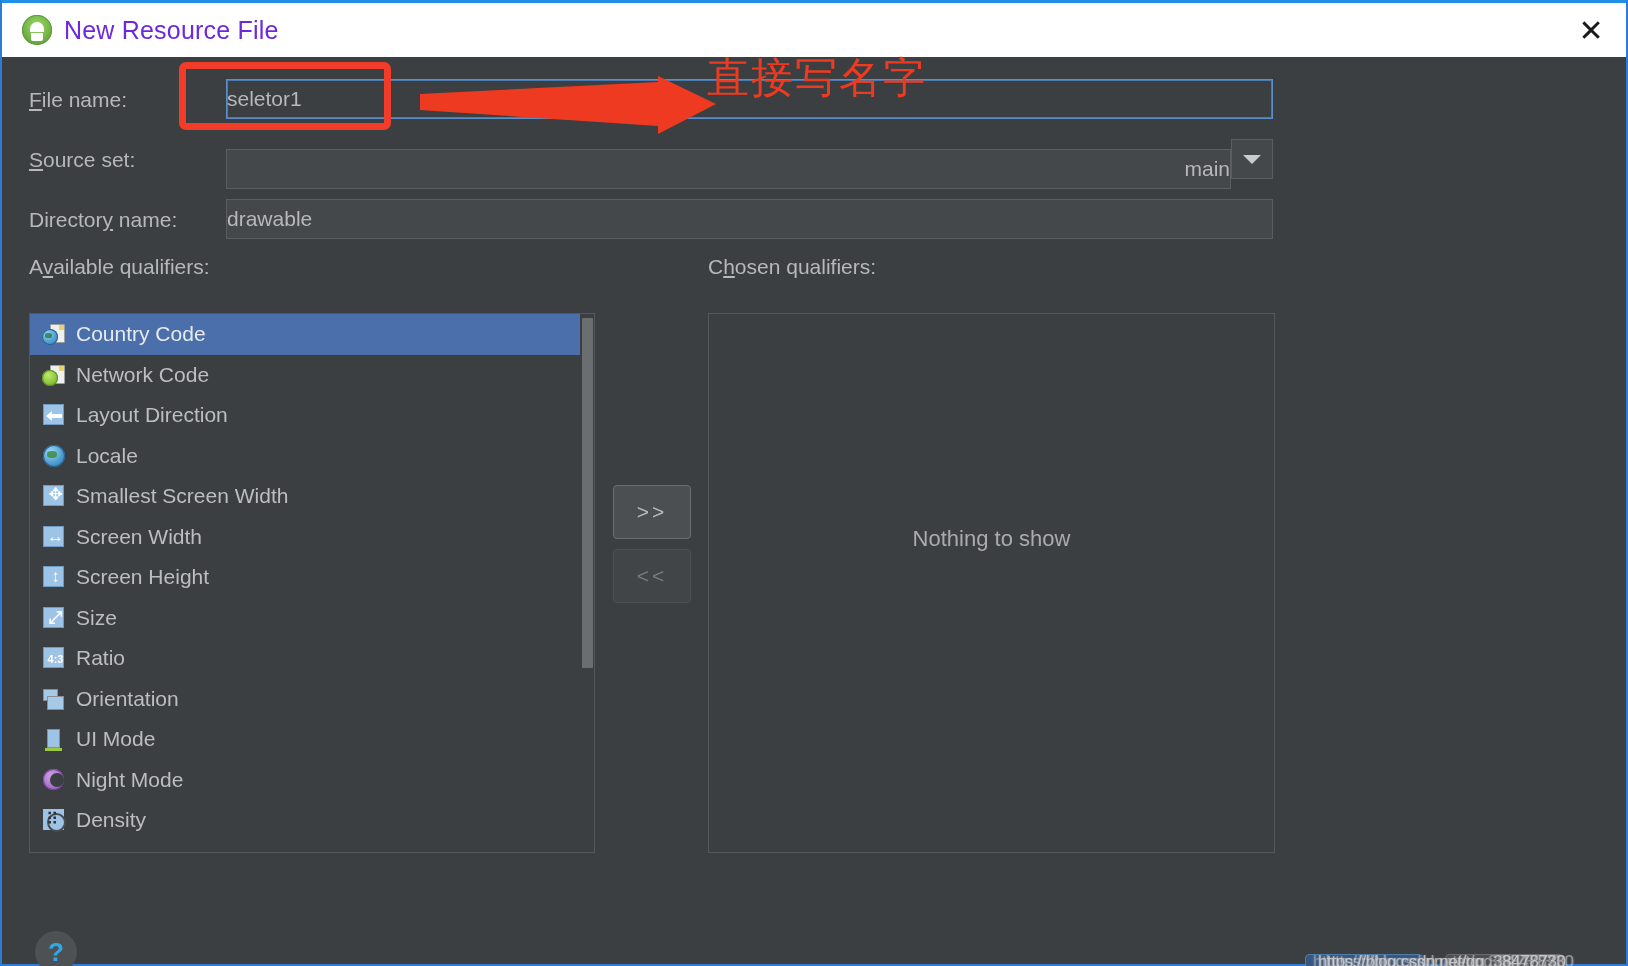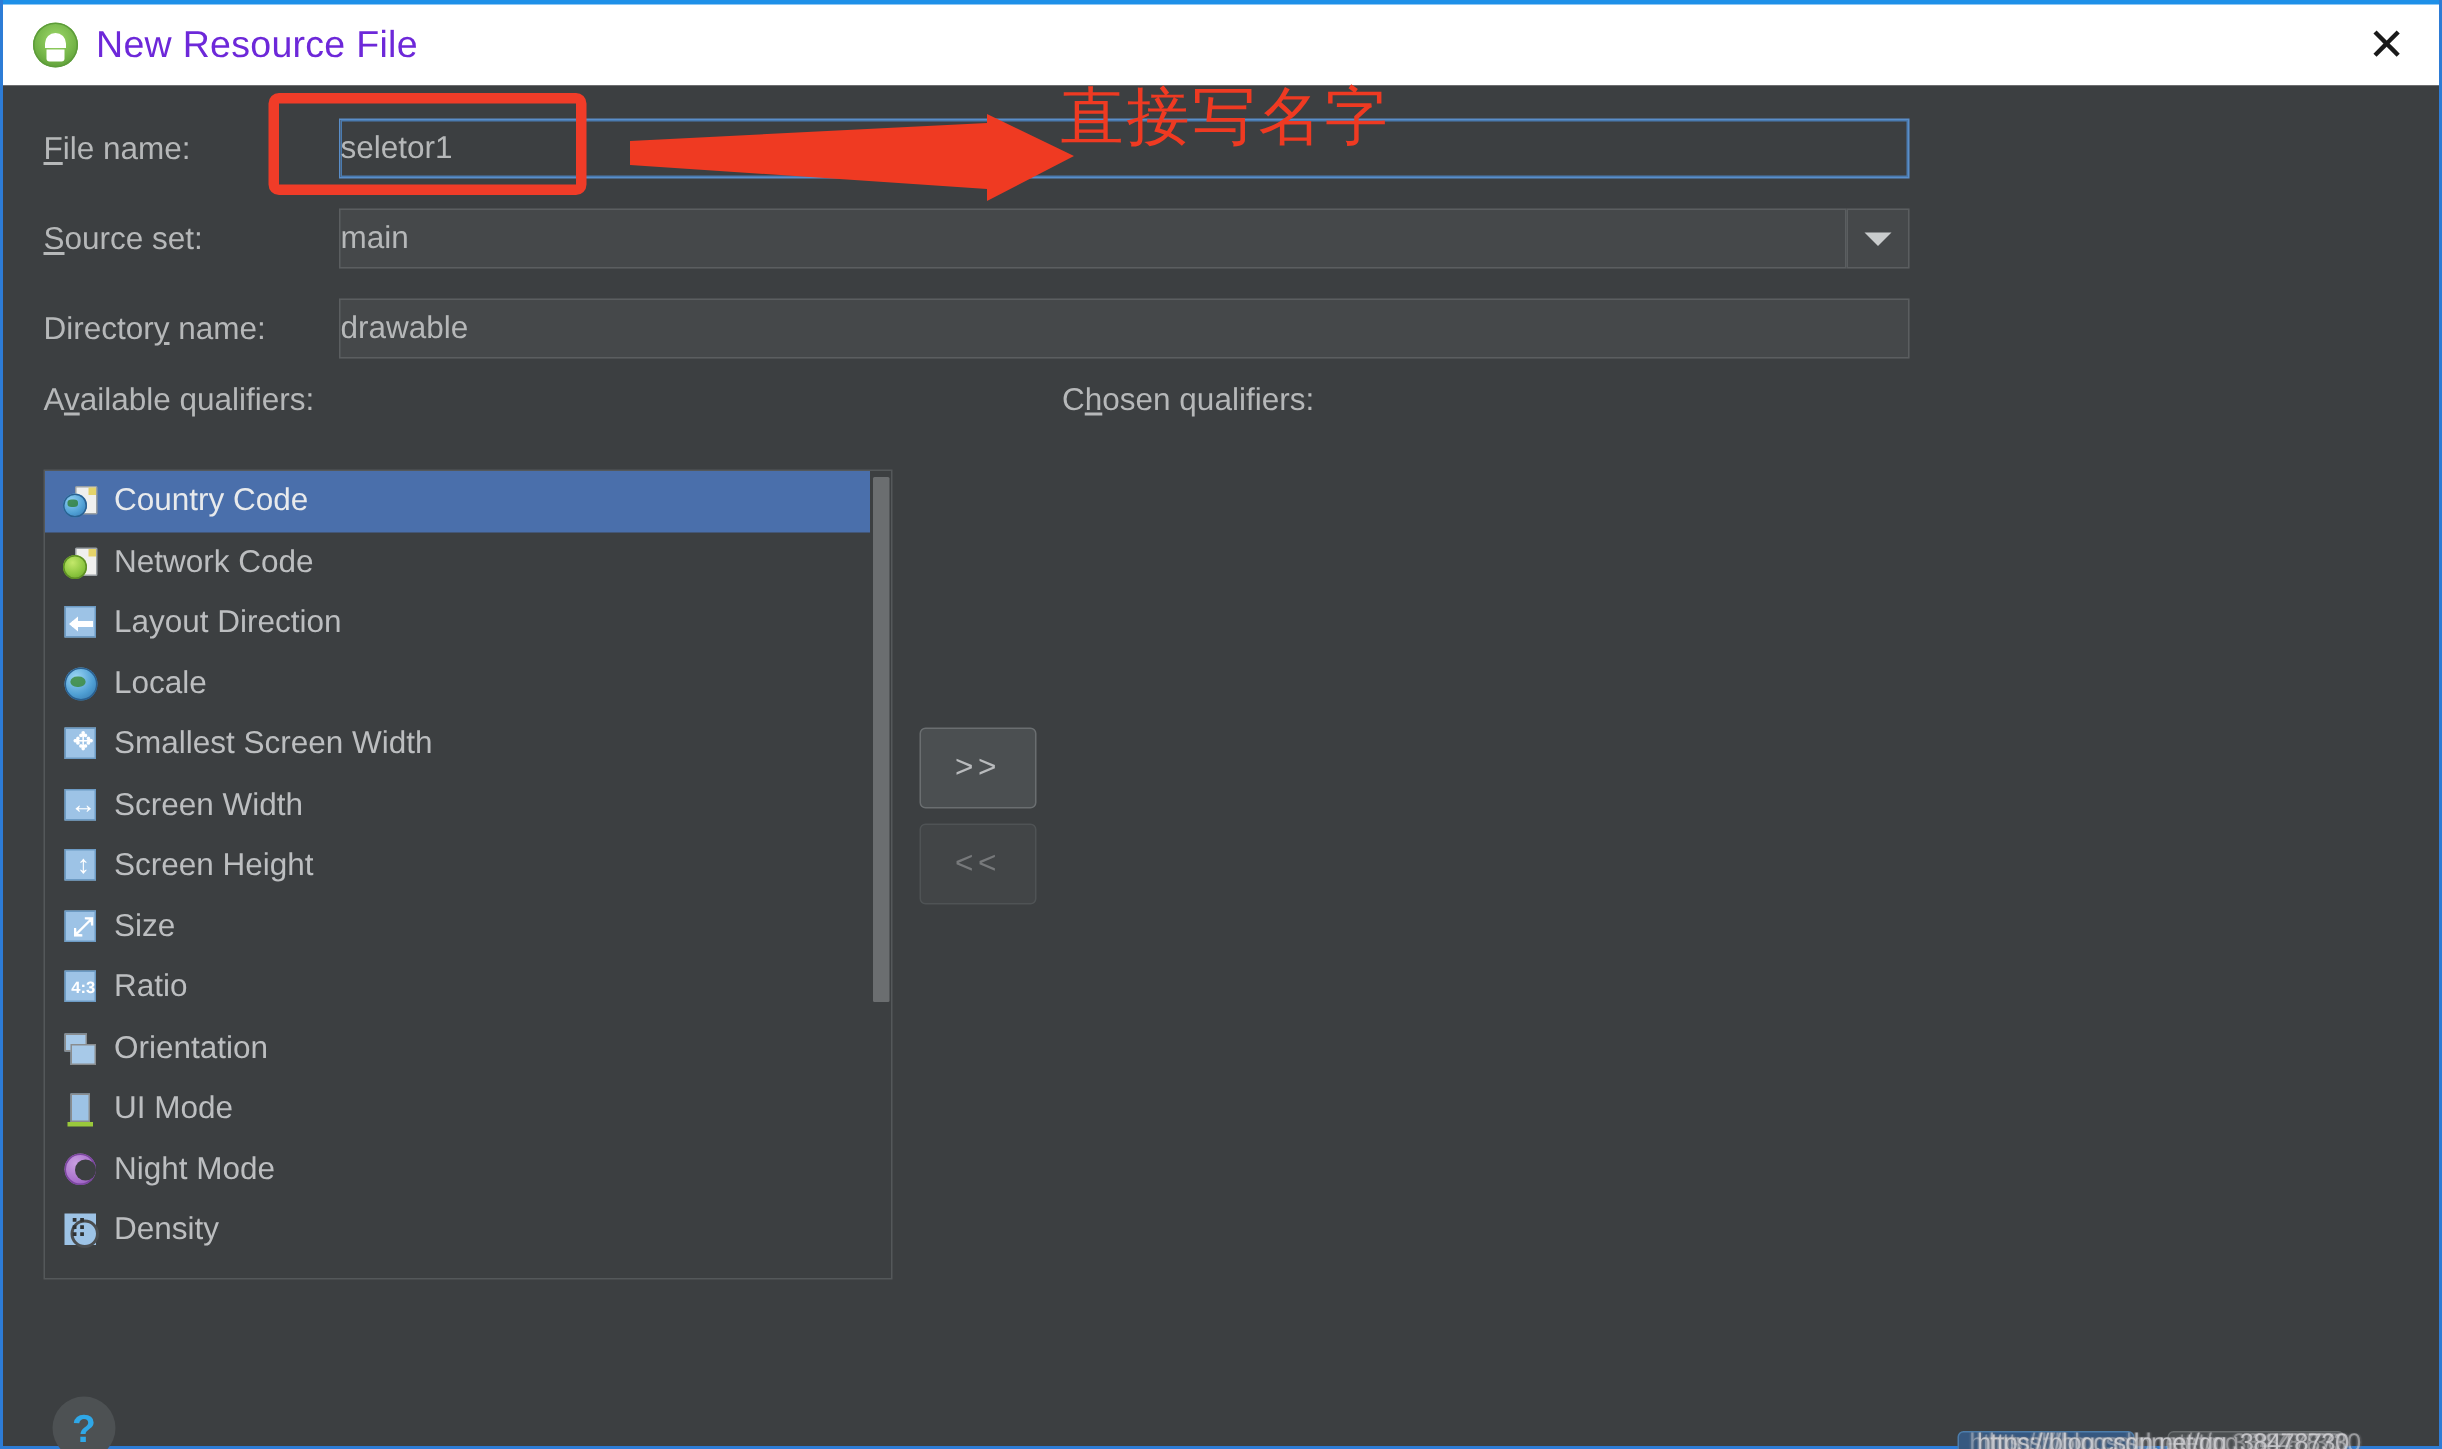--- a/index.html
+++ b/index.html
@@ -392,21 +392,21 @@
 
     <div class="form-row" style="top:22px;">
       <div class="form-label"><span class="mn">F</span>ile name:</div>
       <div class="field focused" style="left:224px; top:0; width:1047px;">
         <span>seletor1</span>
       </div>
     </div>
 
     <div class="form-row" style="top:82px;">
       <div class="form-label"><span class="mn">S</span>ource set:</div>
-      <div class="field" style="left:224px; top:0; width:1005px;">
+      <div class="field" style="left:224px; top:10px; width:1005px;justify-content:flex-end;">
         <span>main</span>
       </div>
       <div class="combo-arrow" style="left:1229px; top:0;">
           <i></i>
         </div>
     </div>
 
     <div class="form-row" style="top:142px;">
       <div class="form-label">Director<span class="mn">y</span> name:</div>
       <div class="field" style="left:224px; top:0; width:1047px;">
@@ -501,20 +501,23 @@
           </div>
         </div>
       <div class="vscroll">
         <div class="vthumb" style="top:4px; height:350px;"></div>
       </div>
     </div>
 
     <div class="xbtn" style="left:611px; top:428px;">&gt;&gt;</div>
     <div class="xbtn disabled" style="left:611px; top:492px;">&lt;&lt;</div>
 
+    <div class="listbox" style="left:706px; top:236px; width:567px; height:540px;">
+      <div class="nothing" style="top:212px;">Nothing to show</div>
+    </div>
 
     <div class="help-btn">?</div>
     <div class="ok-btn">OK</div>
     <div class="cancel-btn">Cancel</div>
 
     <div class="watermark">
       <span class="c">https://blog.csdn.net/qq_38478730</span>
       <span class="b">https://blog.csdn.net/qq_38478730</span>
       <span>https://blog.csdn.net/qq_38478730</span>
     </div>

